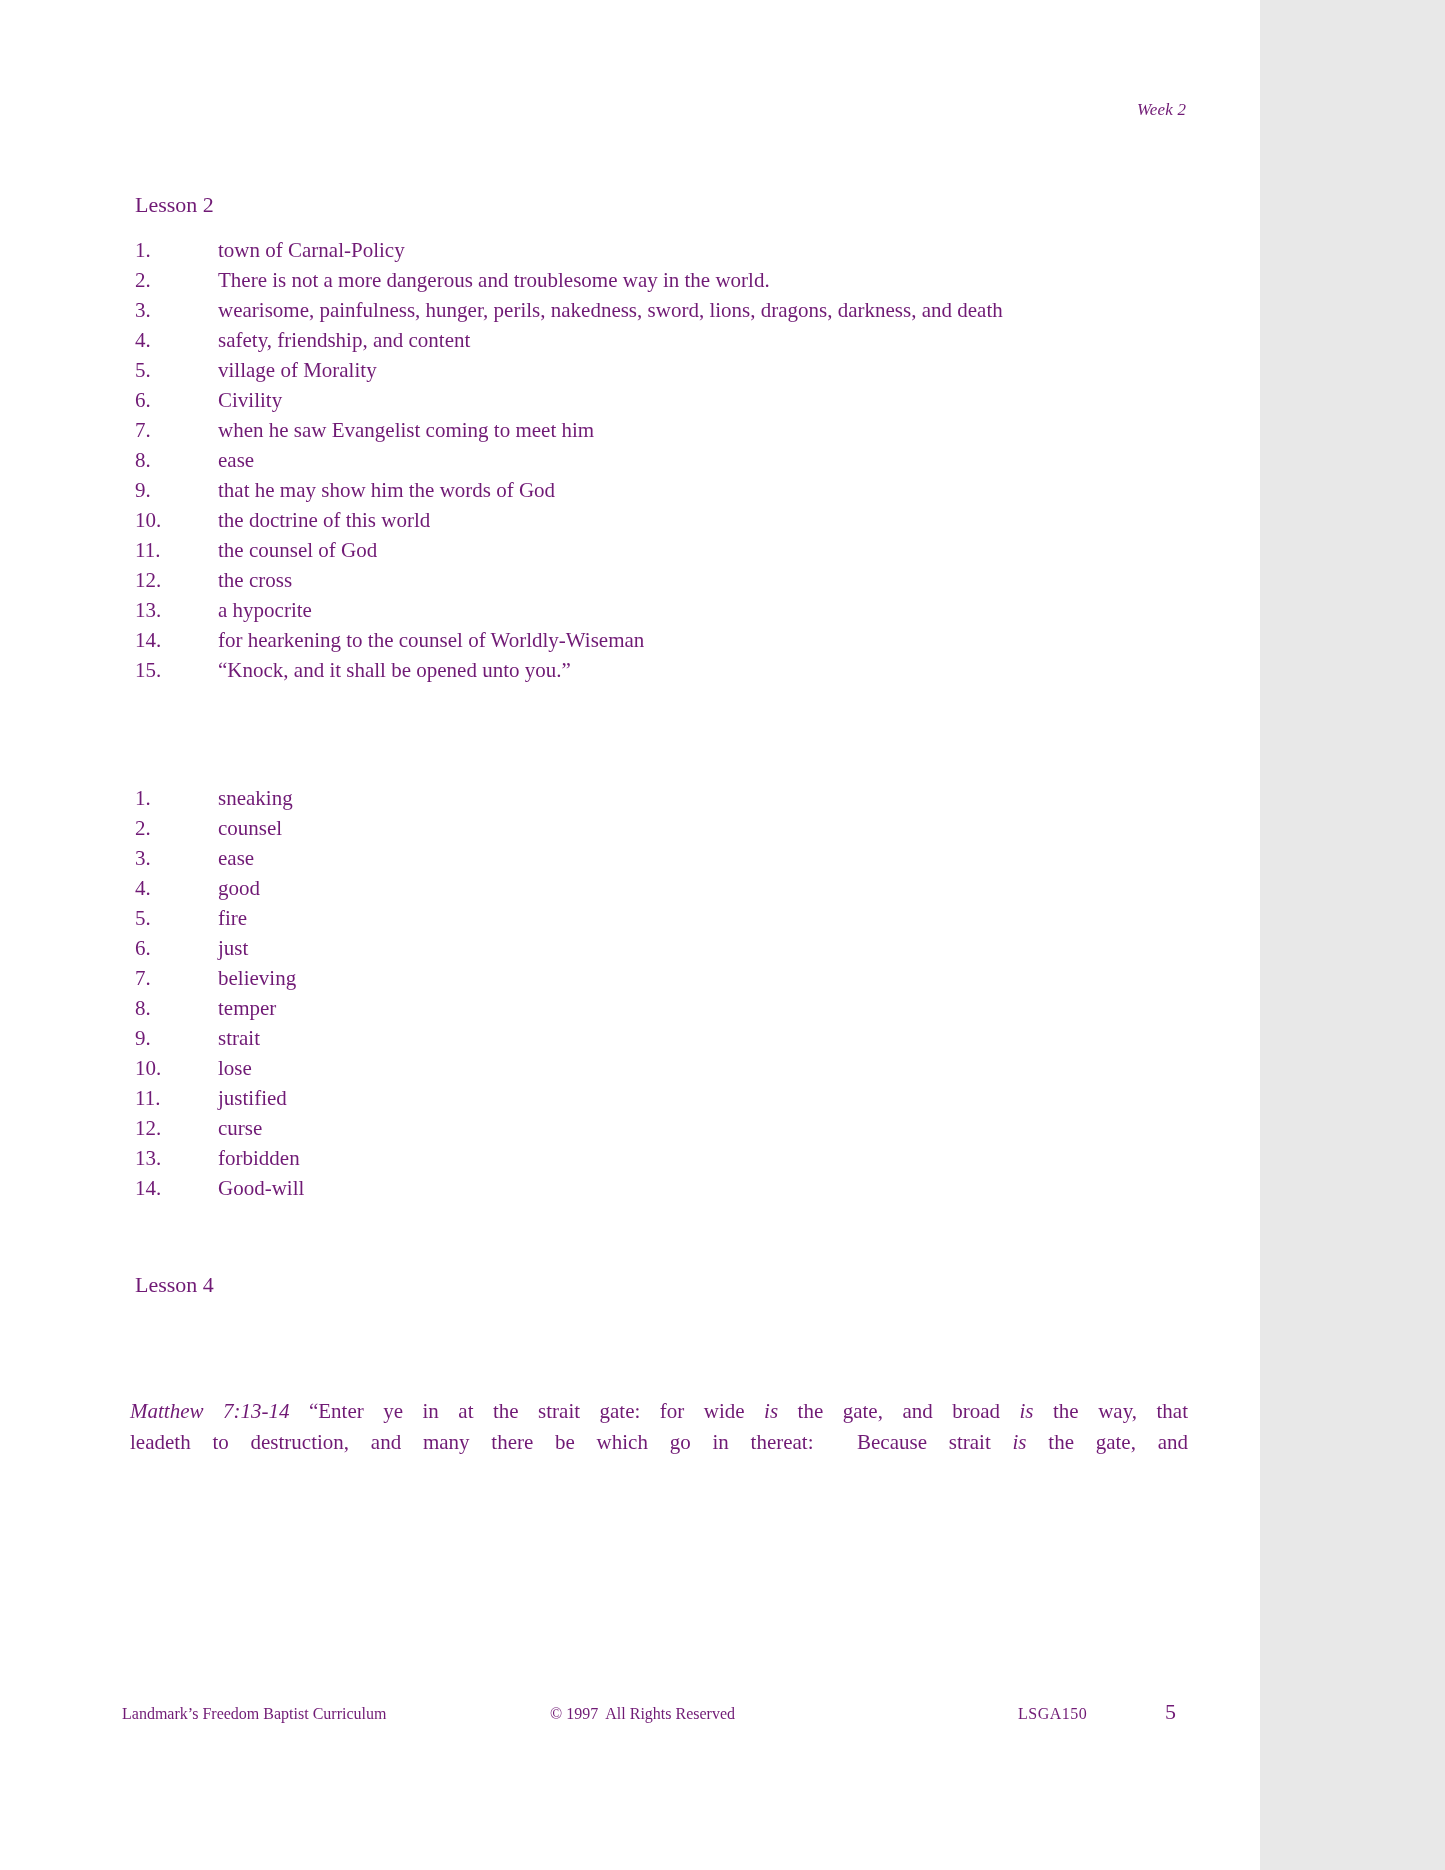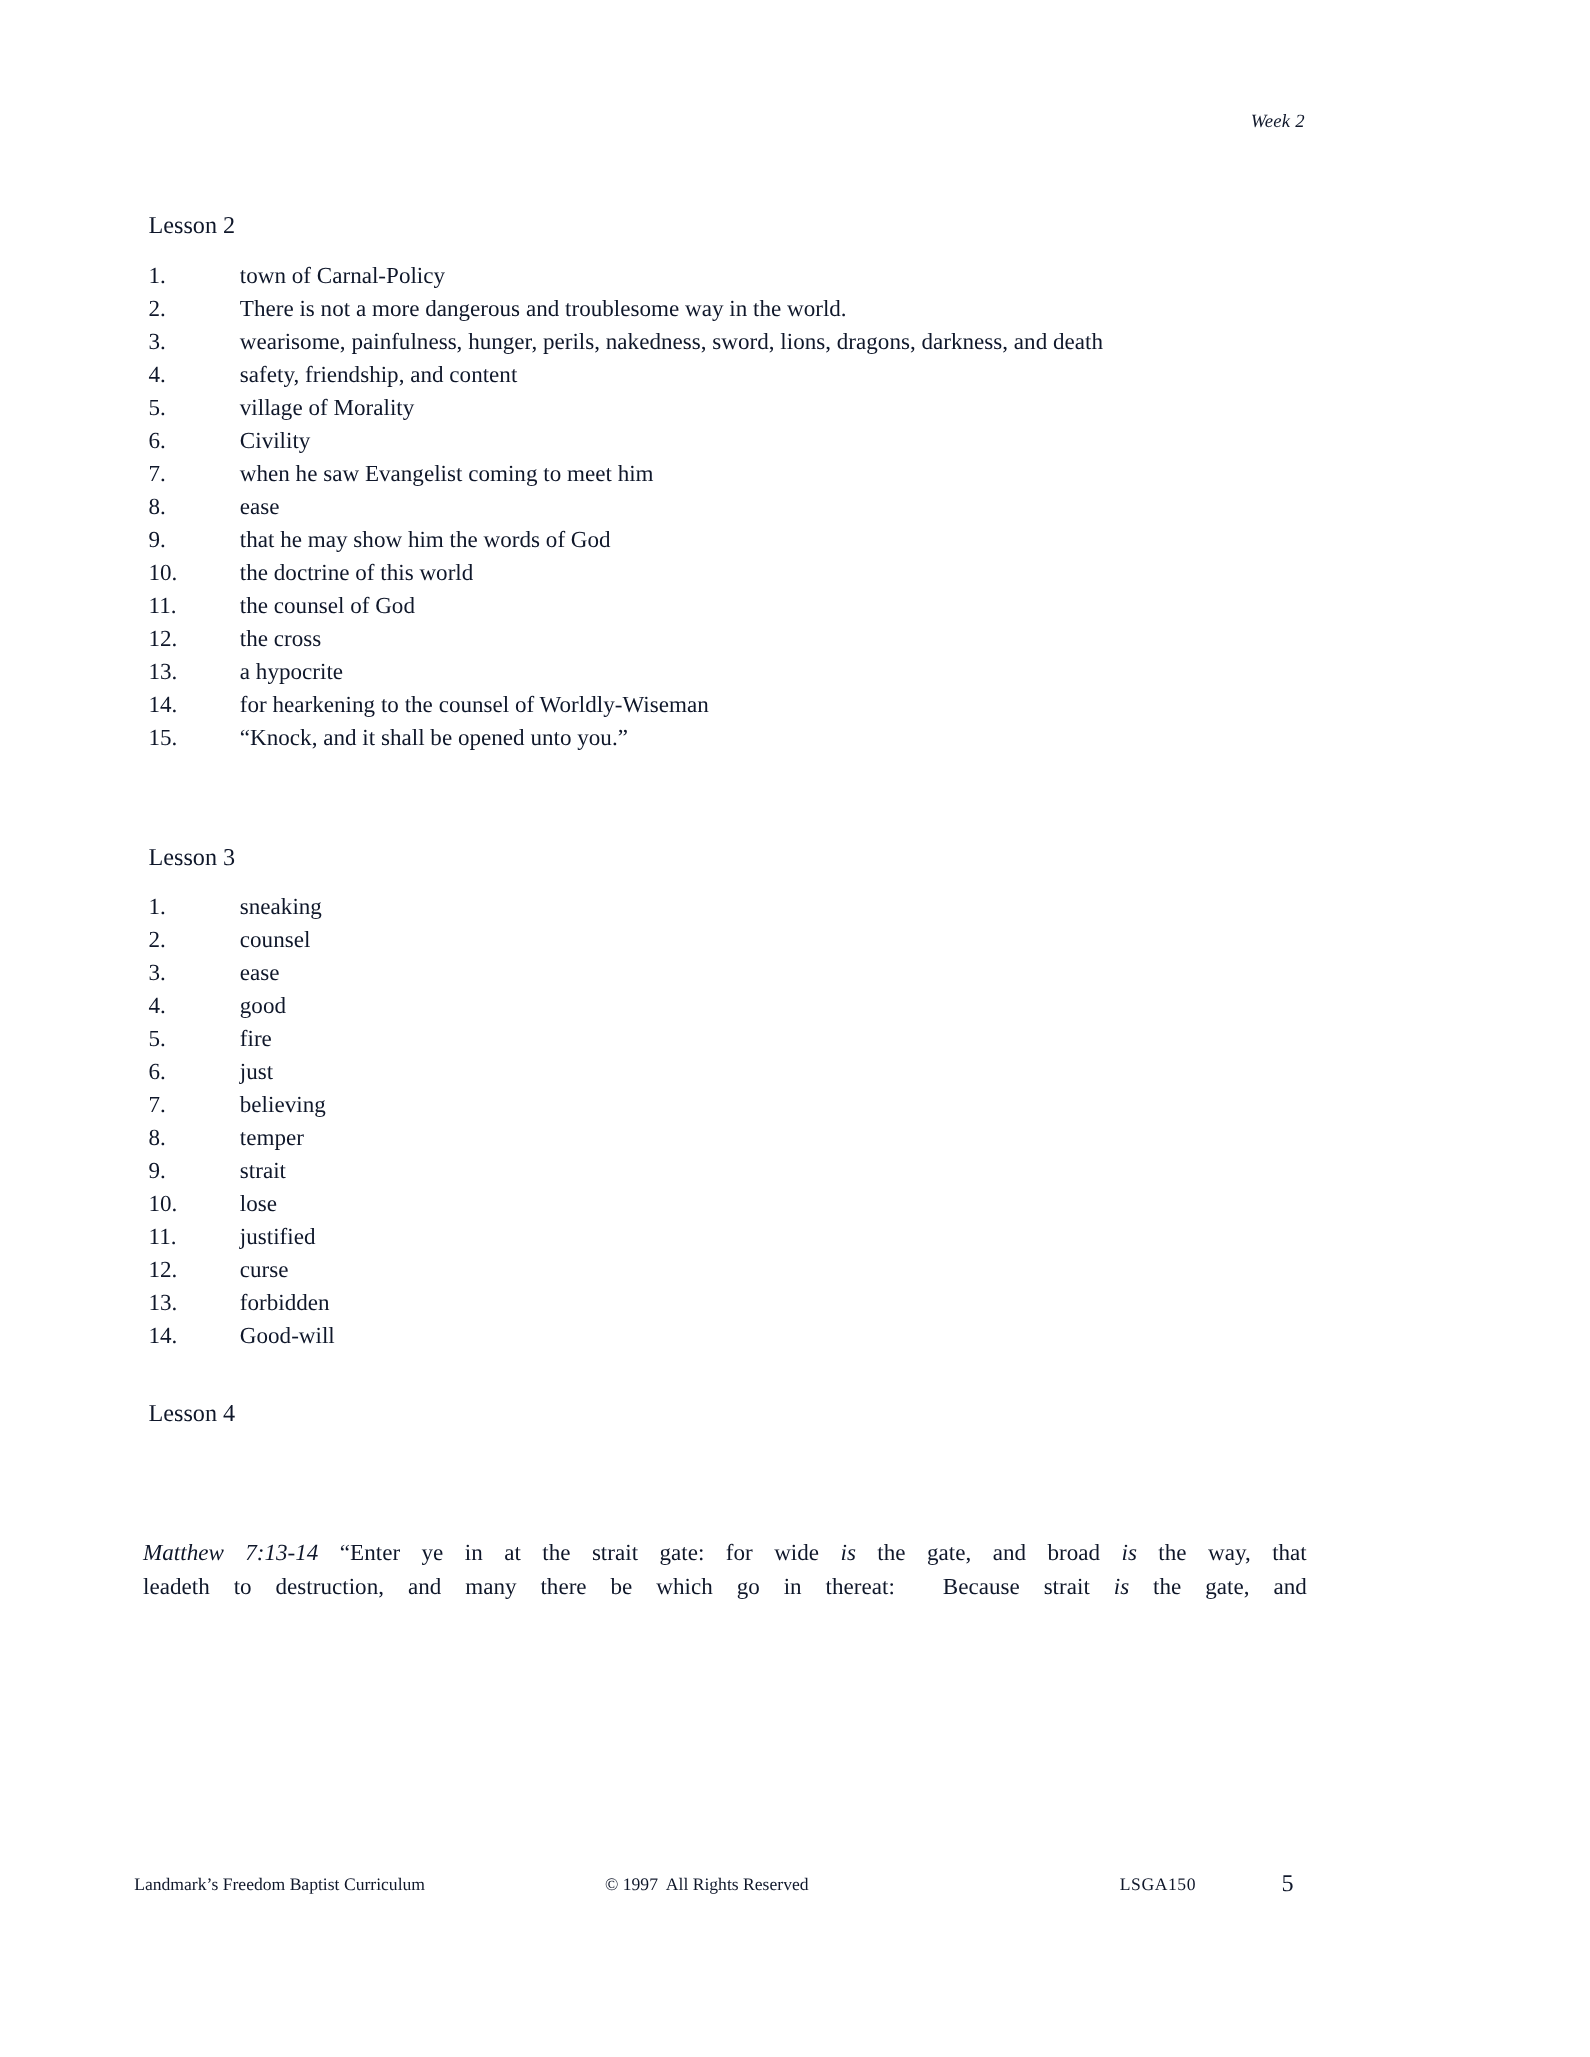--- a/index.html
+++ b/index.html
@@ -2,24 +2,24 @@
 <html><head>
 <meta charset="utf-8">
 <style>
   html, body {
     margin: 0;
     padding: 0;
     background: #e8e8e8;
   }
   .page {
     position: relative;
-    width: 1445px;
+    width: 1260px;
     height: 1870px;
     background: #ffffff;
-    color: #0f172a;
+    color: #701a75;
     font-family: "Liberation Serif", "DejaVu Serif", serif;
     overflow: hidden;
   }
   .week-label {
     position: absolute;
     top: 100px;
     left: 1137px;
     font-style: italic;
     font-size: 17px;
     letter-spacing: 0.2px;
@@ -167,21 +167,20 @@
 
         <div class="row">
           <div class="row-num">15.</div>
           <div class="row-text">“Knock, and it shall be opened unto you.”</div>
         </div>
 
     </div>
   </div>
 
   <div class="section" id="lesson3">
-    <div class="lesson-title">Lesson 3</div>
     <div class="answer-list">
 
         <div class="row">
           <div class="row-num">1.</div>
           <div class="row-text">sneaking</div>
         </div>
 
         <div class="row">
           <div class="row-num">2.</div>
           <div class="row-text">counsel</div>

